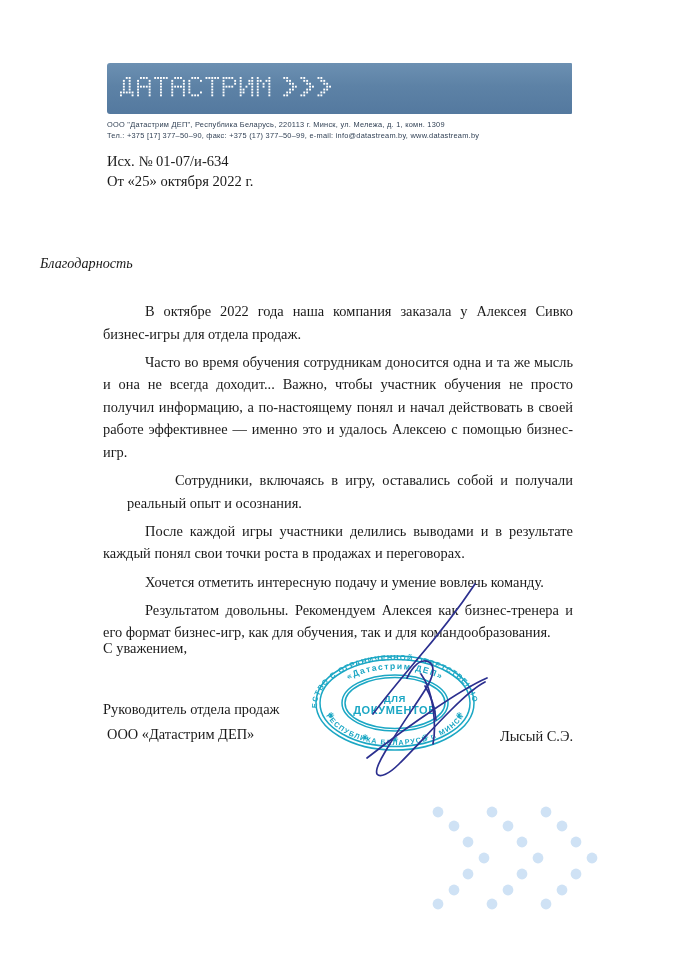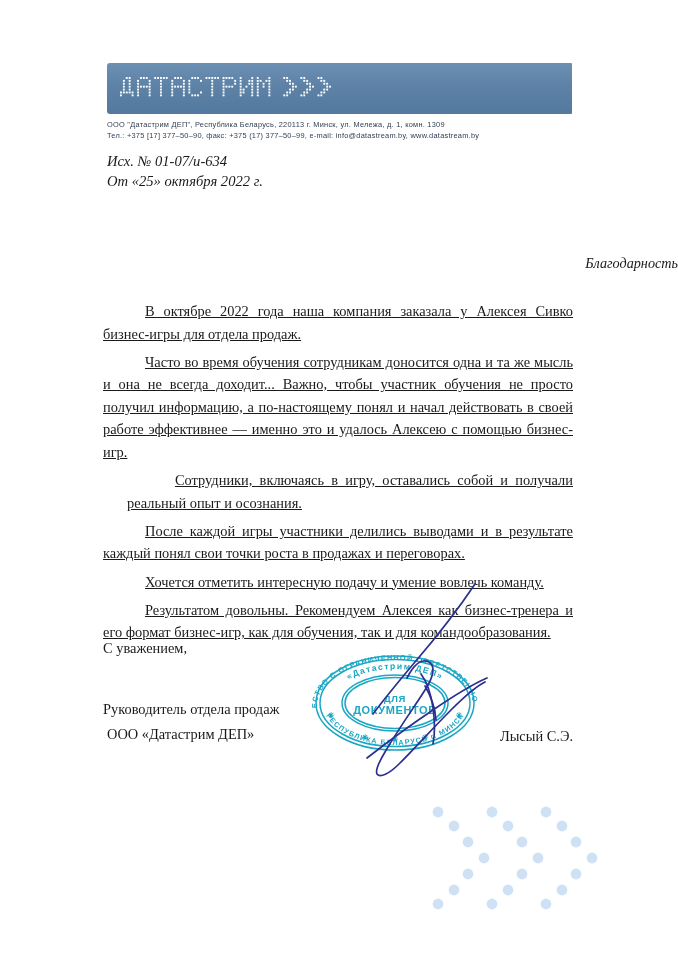--- a/index.html
+++ b/index.html
@@ -64,46 +64,44 @@
   }
   .company-info div { white-space: nowrap; }
 
   
   .refs {
     position: absolute;
     left: 107px;
     top: 152px;
     font-size: 14.6px;
     line-height: 19.5px;
-    font-style: italic;
   }
 
   
   .doc-title {
     position: absolute;
     left: 0;
     top: 255px;
     width: 678px;
-    text-align: right;
+    text-align: left;
     padding-left: 40px;
     box-sizing: border-box;
     font-style: italic;
     font-size: 14.2px;
   }
 
   
   .body-copy {
     position: absolute;
     left: 103px;
     top: 300px;
     width: 470px;
     font-size: 14.4px;
     line-height: 22.6px;
     text-align: justify;
-    text-decoration: underline;
   }
   .body-copy p {
     margin: 0 0 5.5px 0;
     text-indent: 42px;
   }
   .body-copy p.indent-wide { text-indent: 48px; margin-left: 24px; }
 
   
   .sig-block {
     position: absolute;

